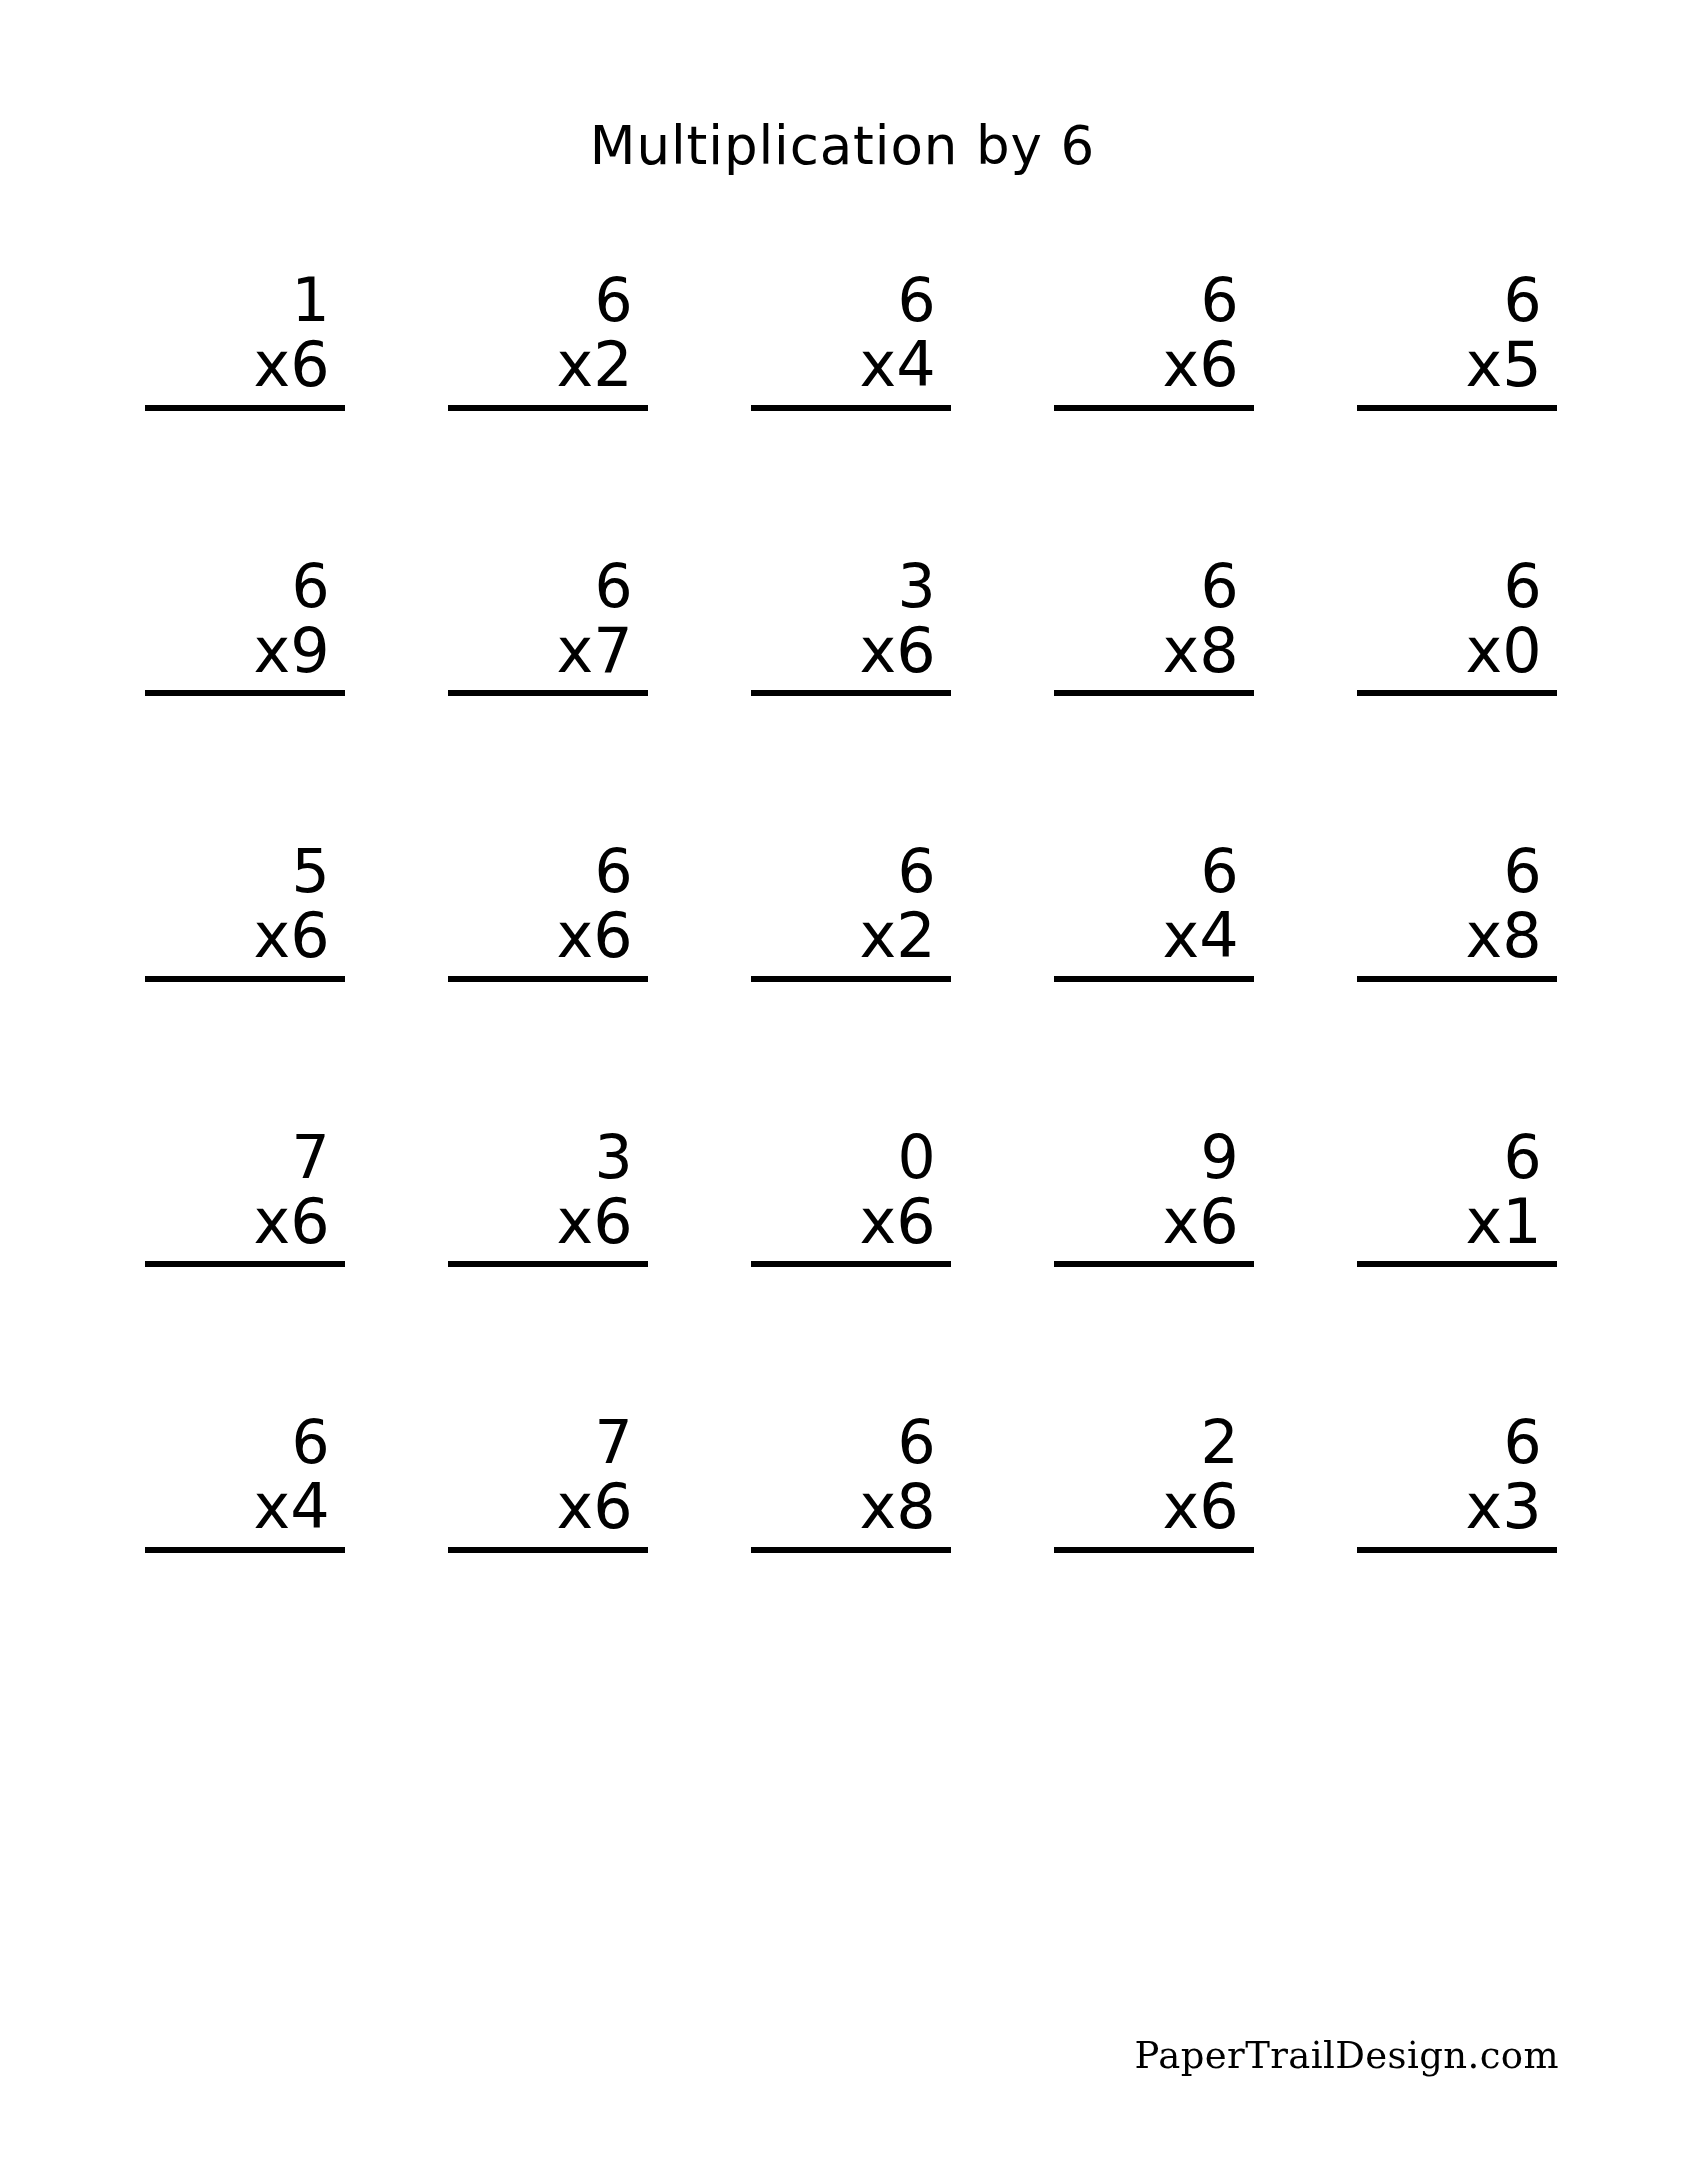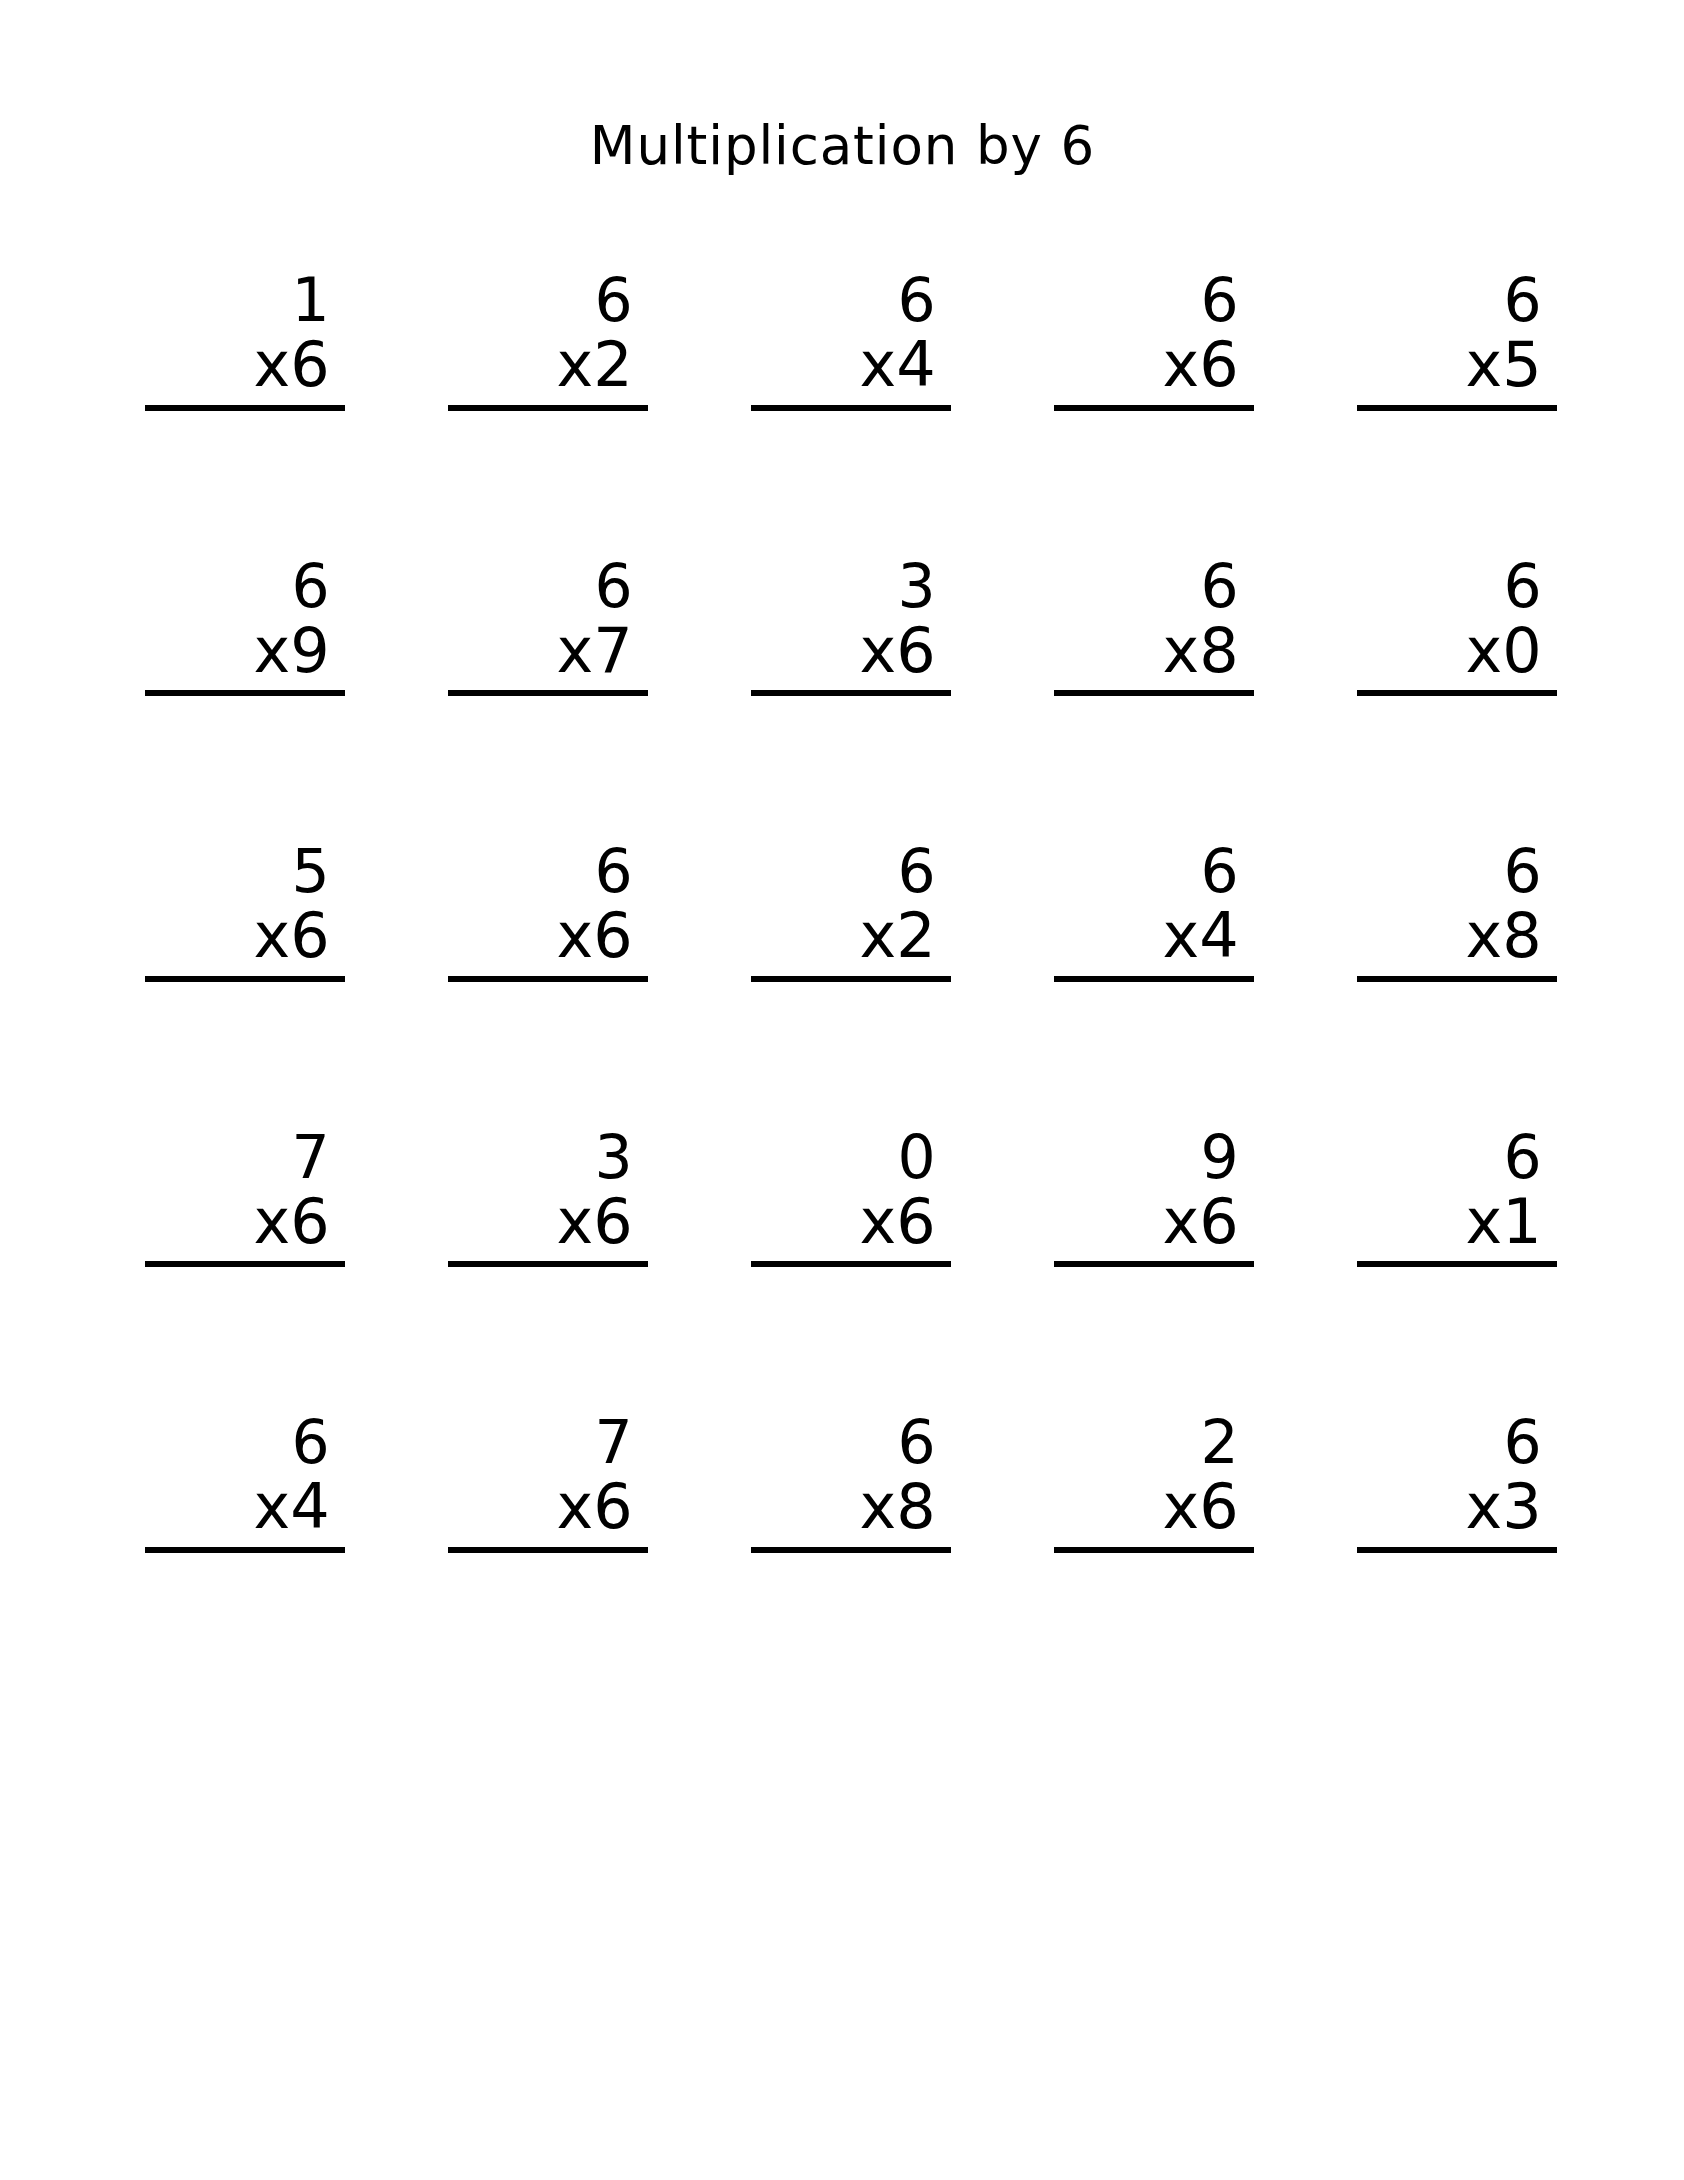--- a/index.html
+++ b/index.html
@@ -224,15 +224,16 @@
       </div>
       <div class="problem">
         <div class="operand-top">6</div>
         <div class="operand-bottom">x3</div>
         <div class="answer-rule"></div>
       </div>
     </div>
 
   </div>
 
+  <div class="footer">PaperTrailDesign.com</div>
 
 </div>
 
 
 </body></html>

